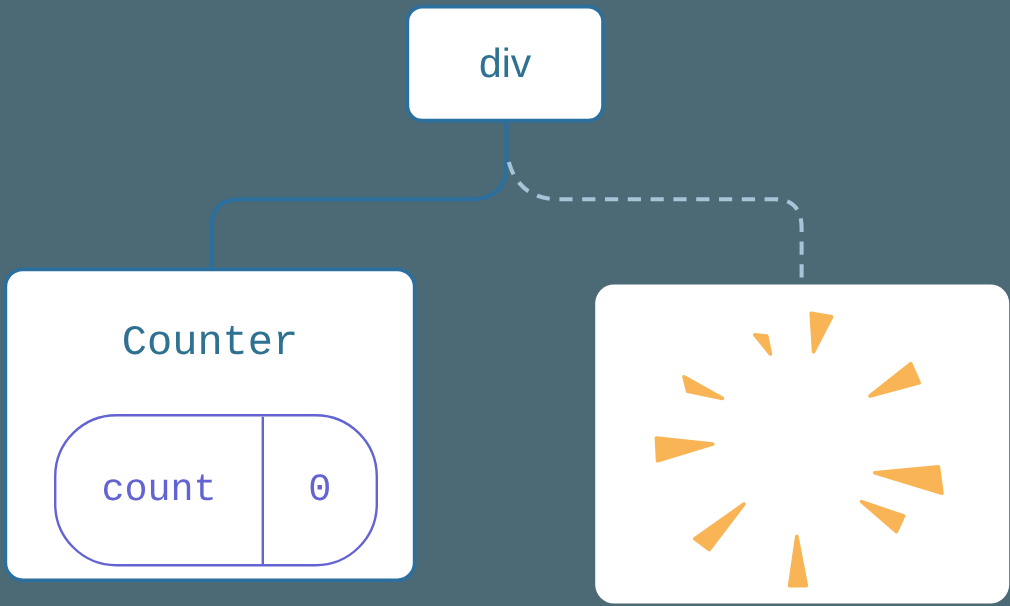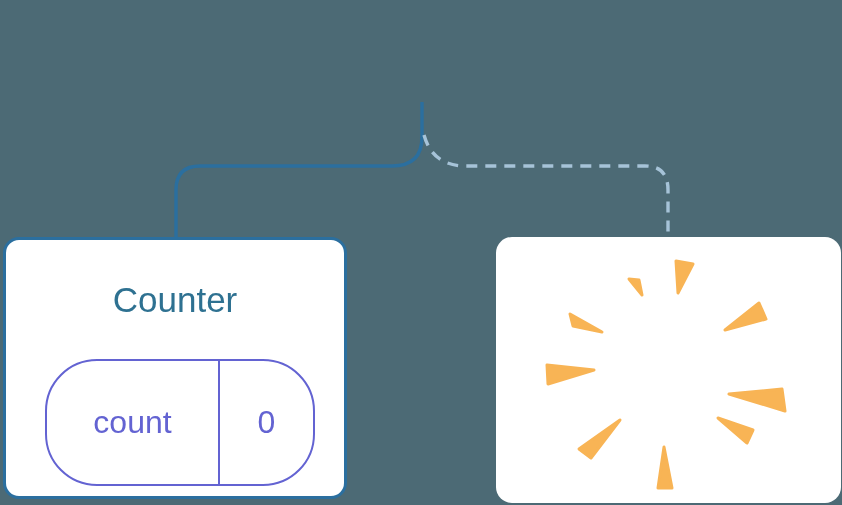--- a/index.html
+++ b/index.html
@@ -50,23 +50,24 @@
     color: var(--label-text);
     font-size: 34px;
     font-weight: 500;
   }
   .card {
     position: absolute;
     background: var(--card-fill);
     border-radius: 16px;
   }
   .card.counter {
-    left: 3px; top: 237px;
+    left: 3px; top: 223px;
     width: 344px; height: 262px;
     border: 3px solid var(--tree-line);
+    font-family: Liberation Mono, monospace;
   }
   .counter-title {
     position: absolute;
     left: 0; top: 40px; width: 100%;
     text-align: center;
     color: var(--label-text);
     font-size: 35px;
     font-weight: 500;
     line-height: 40px;
   }
@@ -104,20 +105,23 @@
 </head>
 <body>
 
 <div id="stage">
 
   <svg class="connectors" viewBox="0 0 842 505" aria-hidden="true">
     <path class="connector-solid" d="M422,102 L422,137 Q422,166 392,166 L200,166 Q176,166 176,190 L176,237"></path>
     <path class="connector-dashed" d="M424,135 Q432,164 462,166 L645,166 Q668,166 668,190 L668,237"></path>
   </svg>
 
+  <div class="node-root">
+    <span>div</span>
+  </div>
 
   <div class="card counter">
     <div class="counter-title">Counter</div>
     <div class="state-pill">
       <div class="state-key">count</div>
       <div class="state-value">0</div>
     </div>
   </div>
 
   <div class="card poof">

